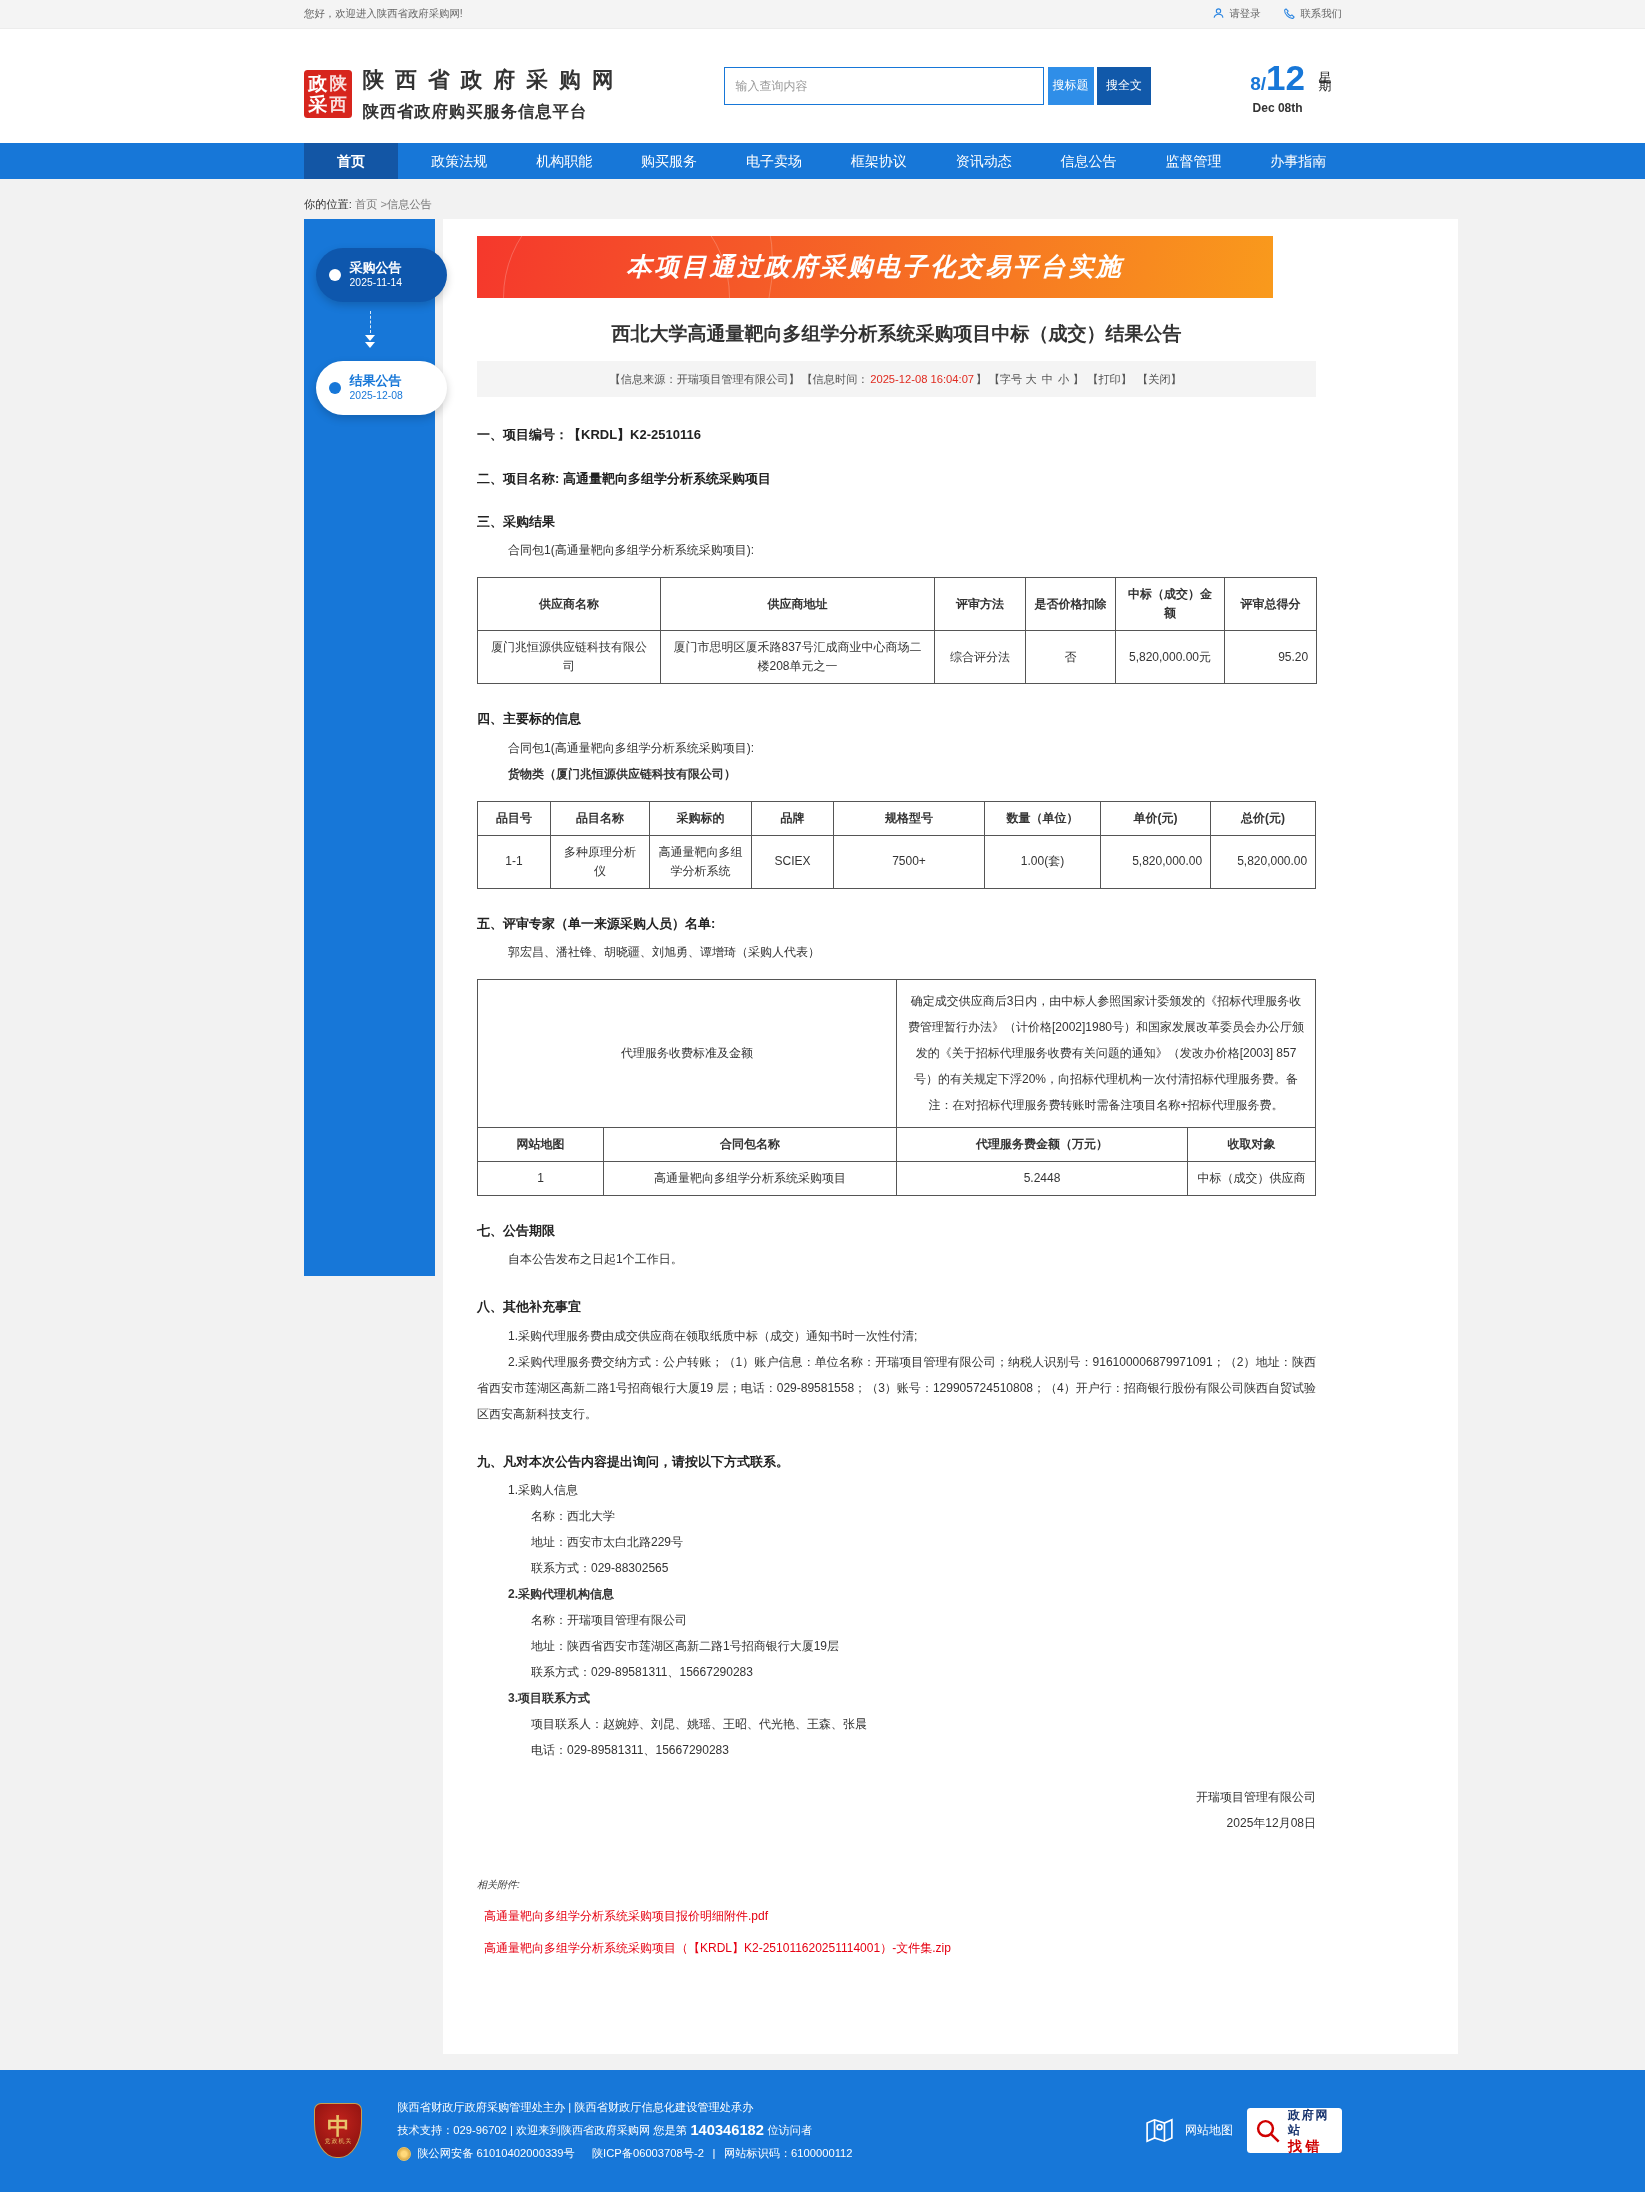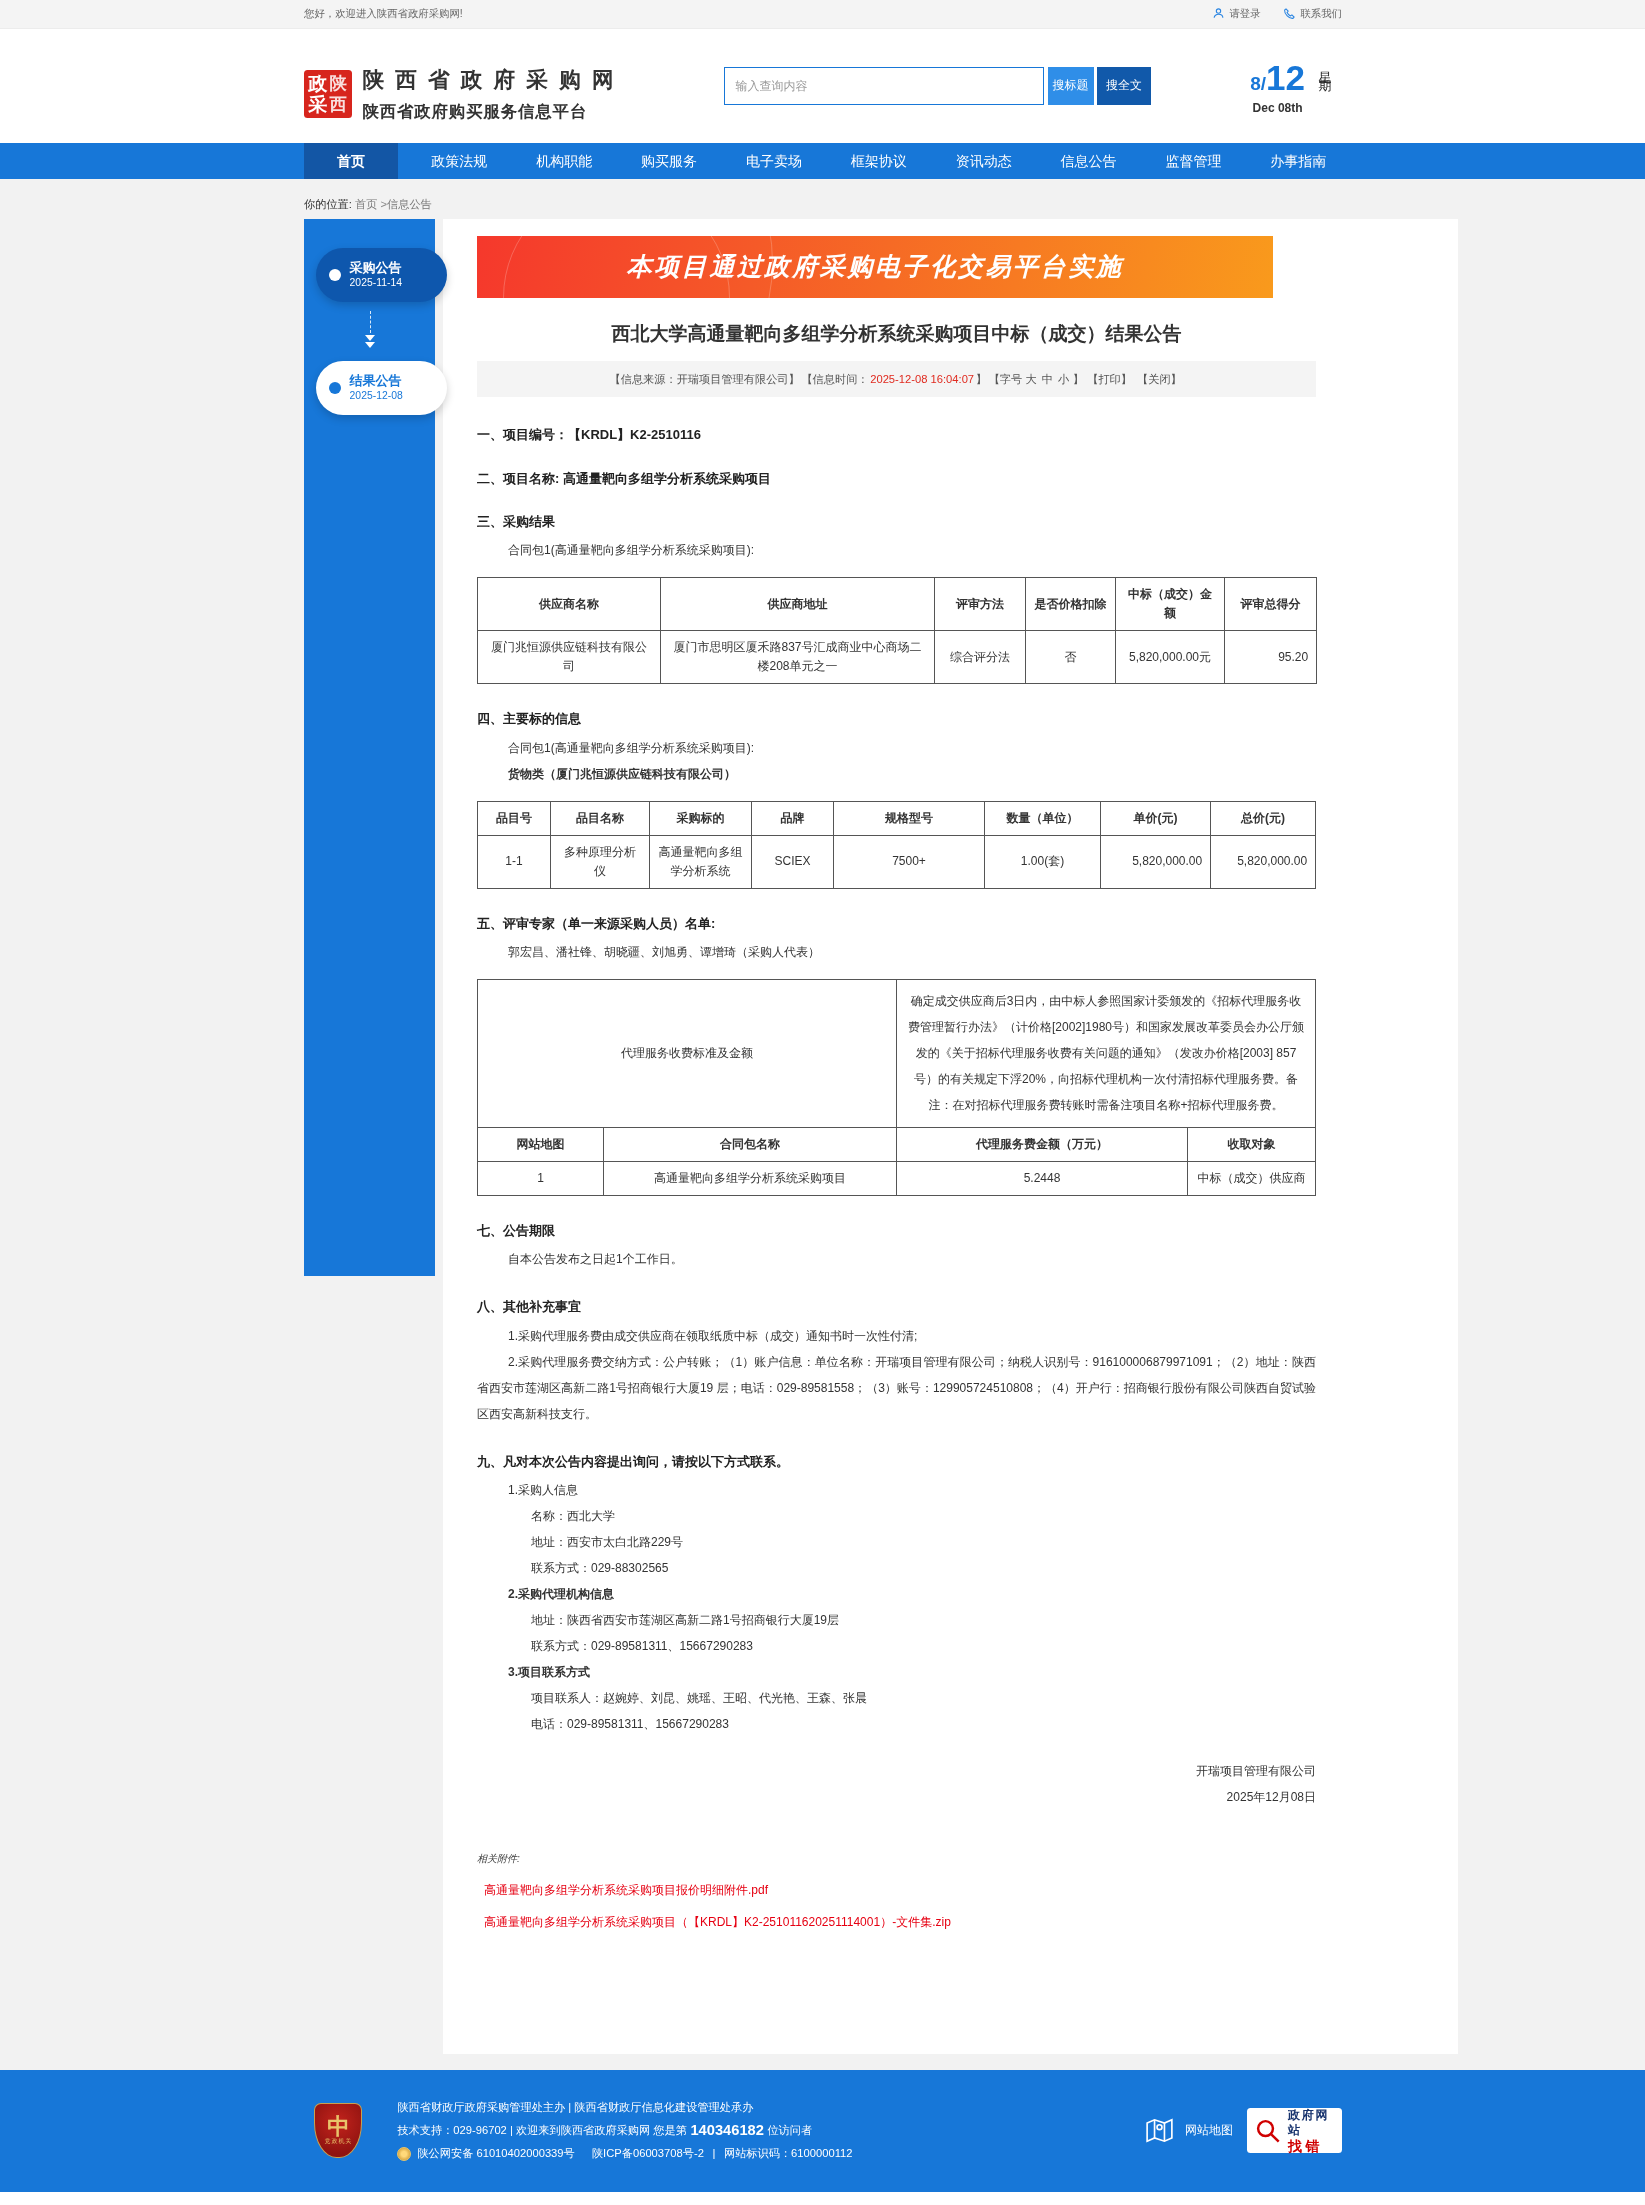--- a/index.html
+++ b/index.html
@@ -343,20 +343,21 @@
         <div class="sec">八、其他补充事宜</div>
         <div class="pwrap">1.采购代理服务费由成交供应商在领取纸质中标（成交）通知书时一次性付清;</div>
         <div class="pwrap cont">2.采购代理服务费交纳方式：公户转账；（1）账户信息：单位名称：开瑞项目管理有限公司；纳税人识别号：916100006879971091；（2）地址：陕西省西安市莲湖区高新二路1号招商银行大厦19 层；电话：029-89581558；（3）账号：129905724510808；（4）开户行：招商银行股份有限公司陕西自贸试验区西安高新科技支行。</div>
 
         <div class="sec">九、凡对本次公告内容提出询问，请按以下方式联系。</div>
         <div class="p1">1.采购人信息</div>
         <div class="p2">名称：西北大学</div>
         <div class="p2">地址：西安市太白北路229号</div>
         <div class="p2">联系方式：029-88302565</div>
         <div class="p1b">2.采购代理机构信息</div>
+        <div class="p2">名称：开瑞项目管理有限公司</div>
         <div class="p2">地址：陕西省西安市莲湖区高新二路1号招商银行大厦19层</div>
         <div class="p2">联系方式：029-89581311、15667290283</div>
         <div class="p1b">3.项目联系方式</div>
         <div class="p2">项目联系人：赵婉婷、刘昆、姚瑶、王昭、代光艳、王森、张晨</div>
         <div class="p2">电话：029-89581311、15667290283</div>
 
         <div class="sig">
           <div>开瑞项目管理有限公司</div>
           <div>2025年12月08日</div>
         </div>

